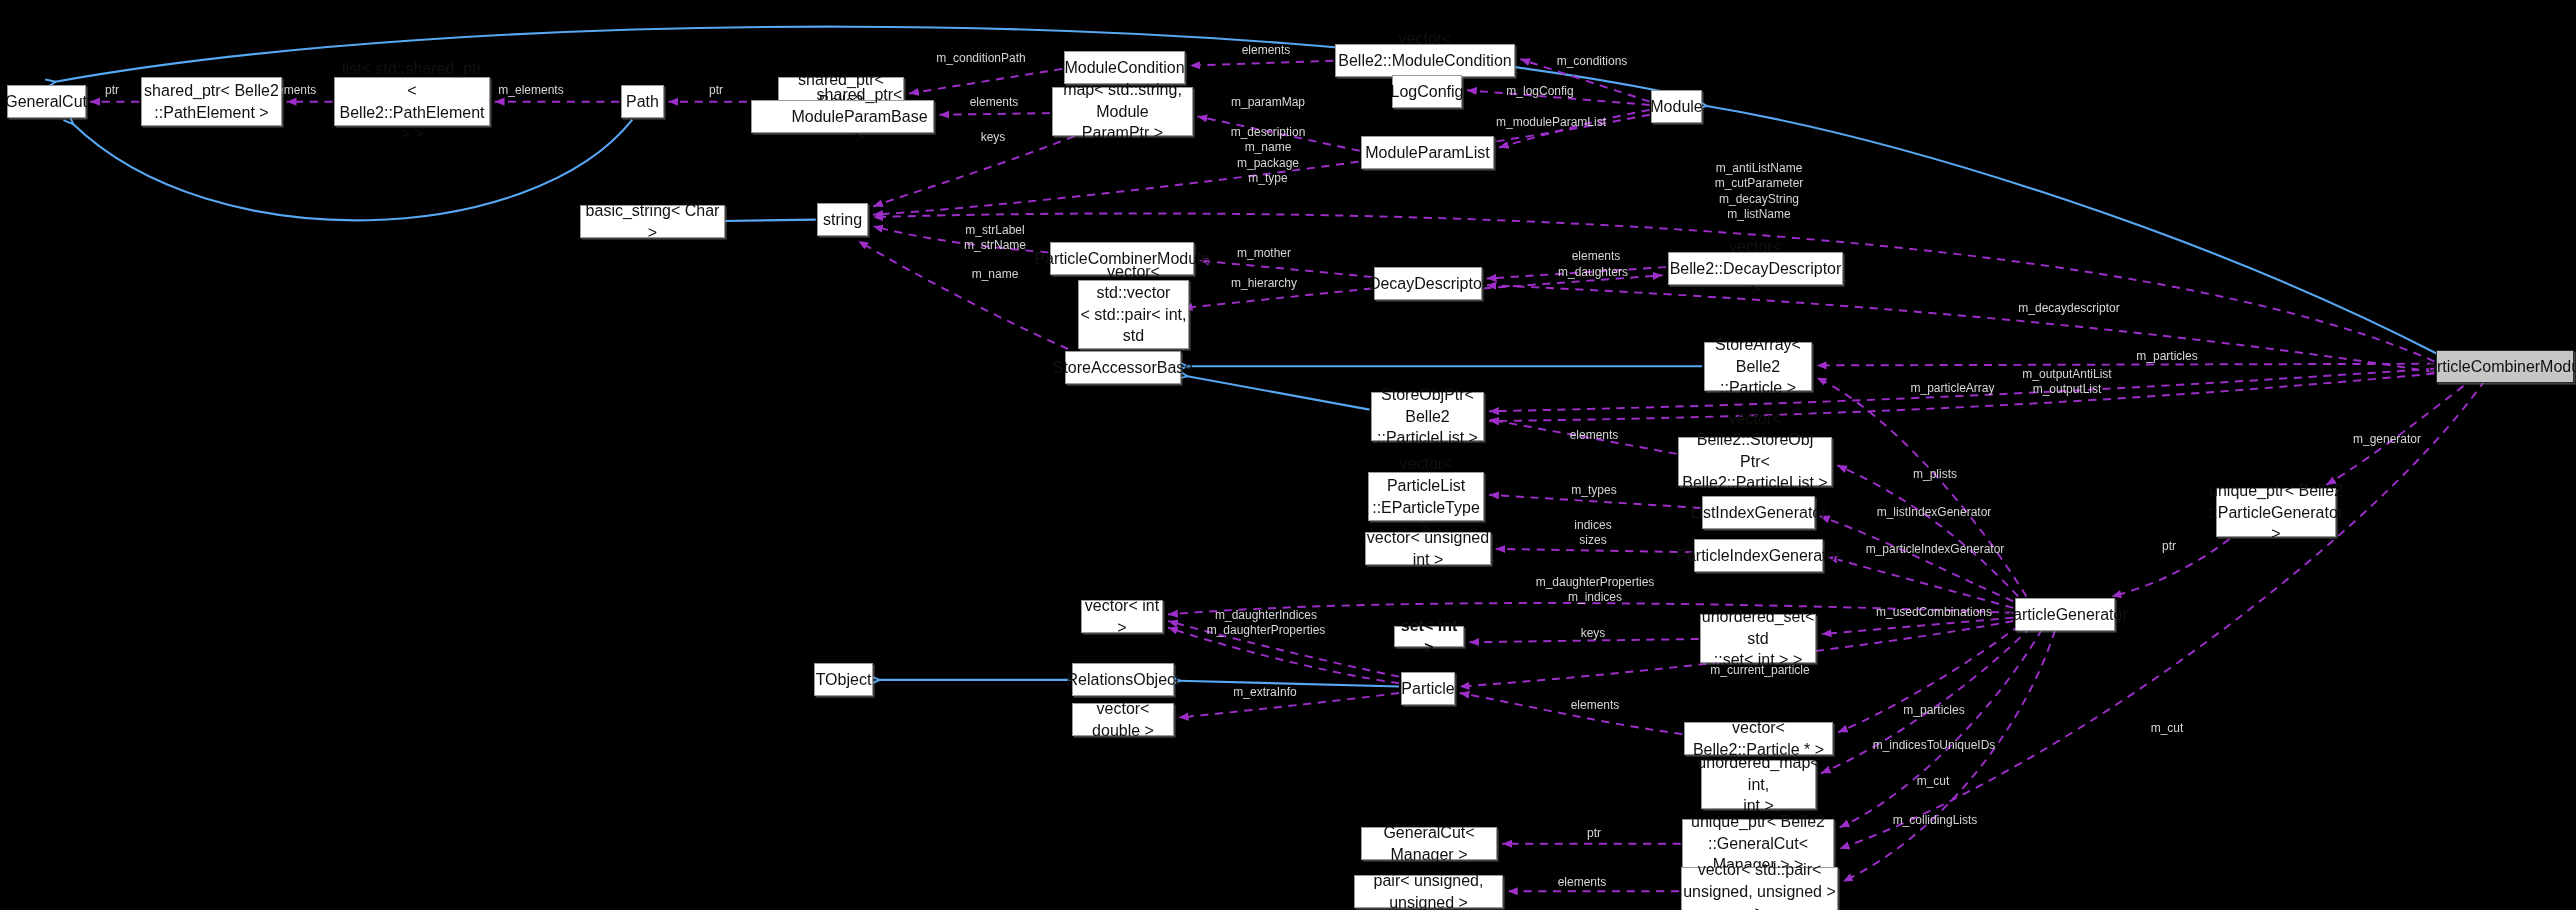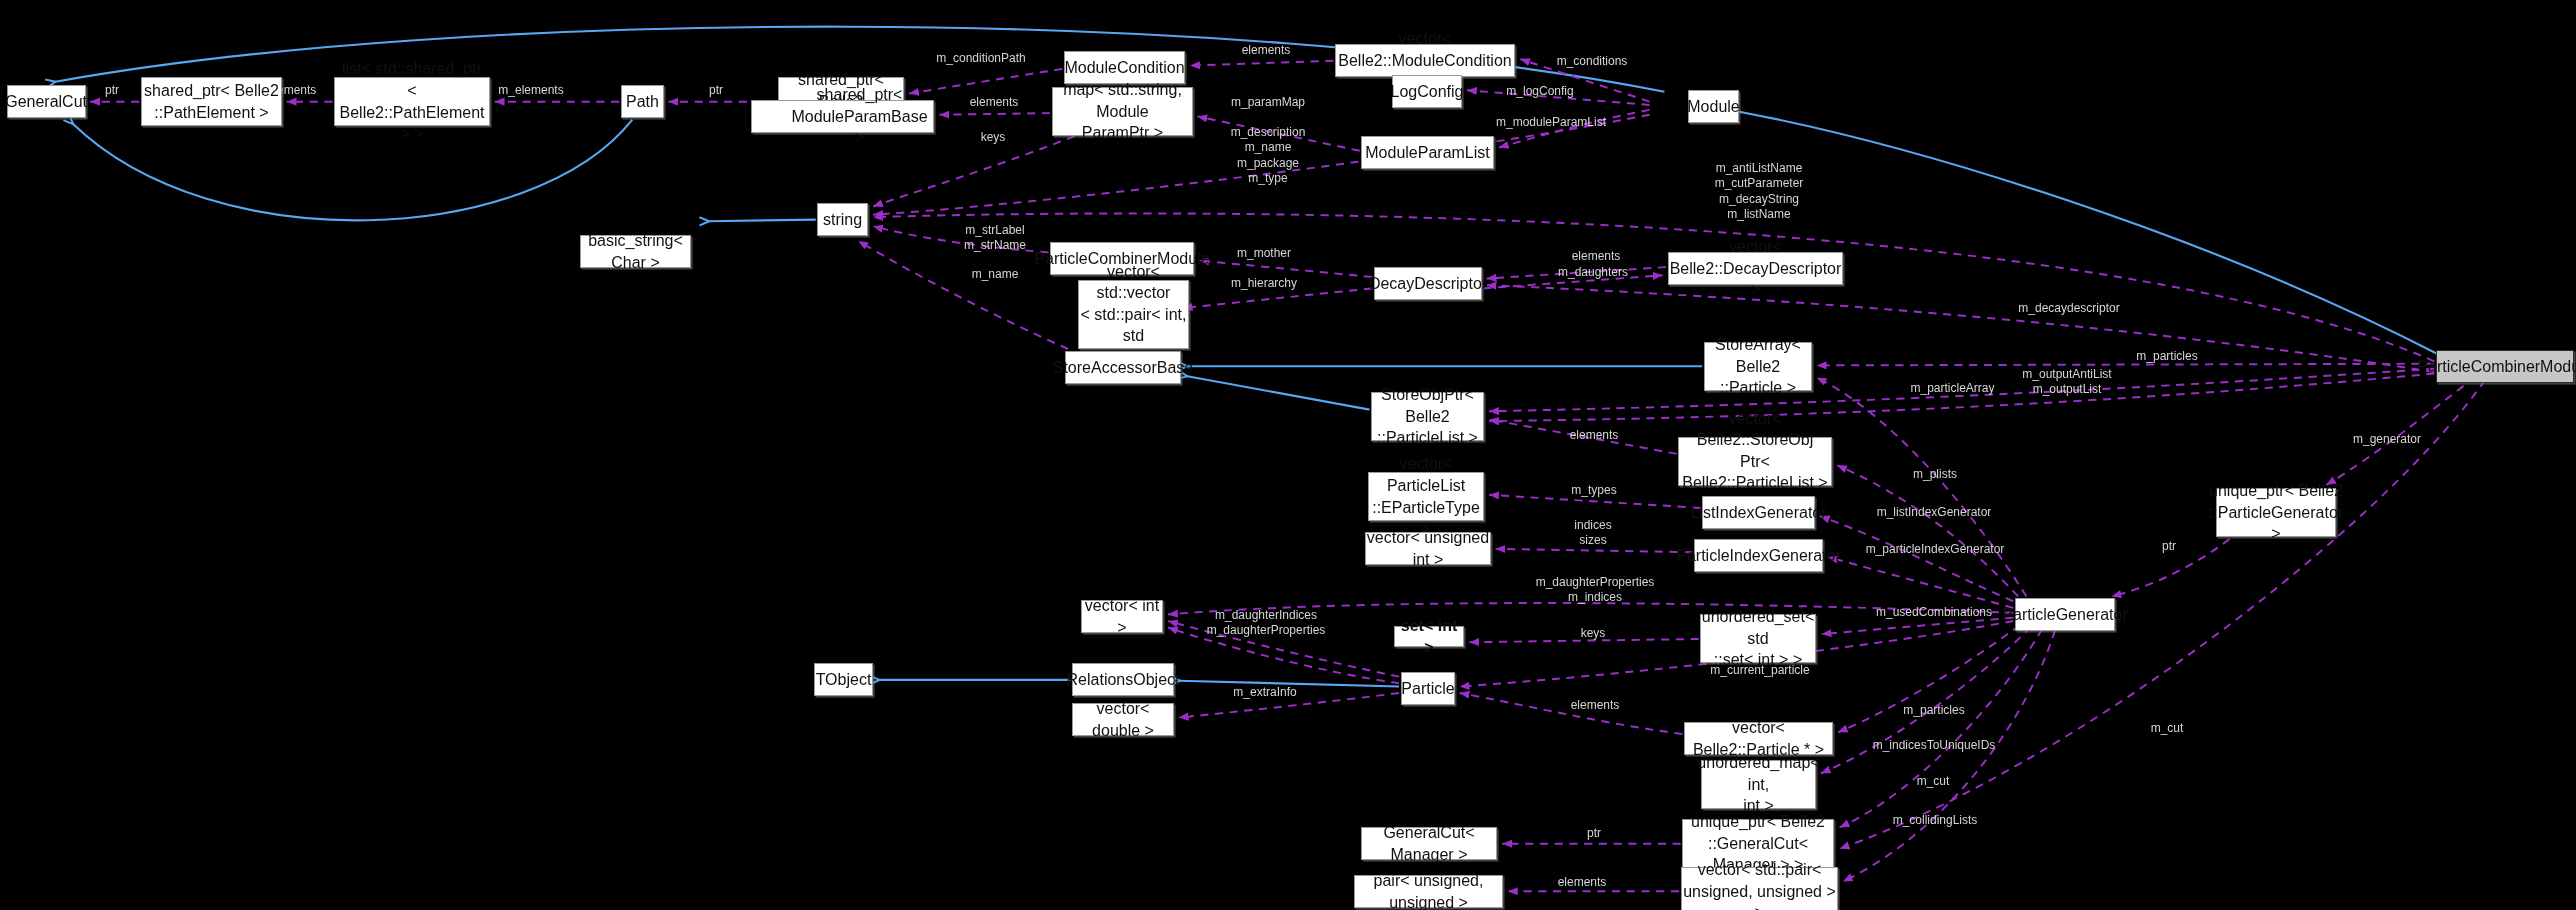--- a/index.html
+++ b/index.html
@@ -92,27 +92,27 @@
   <div class="node" style="left:6.6px;top:85px;width:79px;height:33px;">GeneralCut</div>
   <div class="node" style="left:141px;top:77px;width:141px;height:49px;">shared_ptr&lt; Belle2
 ::PathElement &gt;</div>
   <div class="node" style="left:334px;top:77px;width:156px;height:49px;">list&lt; std::shared_ptr
 &lt; Belle2::PathElement &gt; &gt;</div>
   <div class="node" style="left:621px;top:85px;width:43px;height:33px;">Path</div>
   <div class="node" style="left:778px;top:77px;width:126px;height:49px;">shared_ptr&lt; Belle2
 ::Path &gt;</div>
   <div class="node" style="left:1064px;top:51px;width:121px;height:33px;">ModuleCondition</div>
   <div class="node" style="left:1335px;top:44px;width:180px;height:33px;">vector&lt; Belle2::ModuleCondition &gt;</div>
-  <div class="node" style="left:1651px;top:90px;width:51px;height:33px;margin-left:37px;">Module</div>
+  <div class="node" style="left:1651px;top:90px;width:51px;height:33px;">Module</div>
   <div class="node" style="left:1392px;top:75px;width:70px;height:33px;">LogConfig</div>
   <div class="node" style="left:1361px;top:136px;width:133px;height:33px;">ModuleParamList</div>
   <div class="node" style="left:1052px;top:87px;width:141px;height:49px;">map&lt; std::string, Module
 ParamPtr &gt;</div>
   <div class="node" style="left:751px;top:100px;width:183px;height:33px;padding-left:34px;">shared_ptr&lt; ModuleParamBase &gt;</div>
-  <div class="node" style="left:580px;top:205px;width:111px;height:33px;margin-top:30px;">basic_string&lt; Char &gt;</div>
+  <div class="node" style="left:580px;top:205px;width:145px;height:33px;">basic_string&lt; Char &gt;</div>
   <div class="node" style="left:817px;top:203px;width:51px;height:33px;">string</div>
   <div class="node" style="left:1050px;top:242px;width:144px;height:33px;">ParticleCombinerModule</div>
   <div class="node" style="left:1374px;top:267px;width:108px;height:33px;">DecayDescriptor</div>
   <div class="node" style="left:1668px;top:252px;width:175px;height:33px;">vector&lt; Belle2::DecayDescriptor &gt;</div>
   <div class="node" style="left:1066px;top:280px;width:111px;height:69px;margin-left:12px;">vector&lt; std::vector
 &lt; std::pair&lt; int, std
 ::string &gt; &gt; &gt;</div>
   <div class="node" style="left:1065px;top:351px;width:116px;height:33px;">StoreAccessorBase</div>
   <div class="node" style="left:1704px;top:342px;width:108px;height:49px;">StoreArray&lt; Belle2
 ::Particle &gt;</div>

